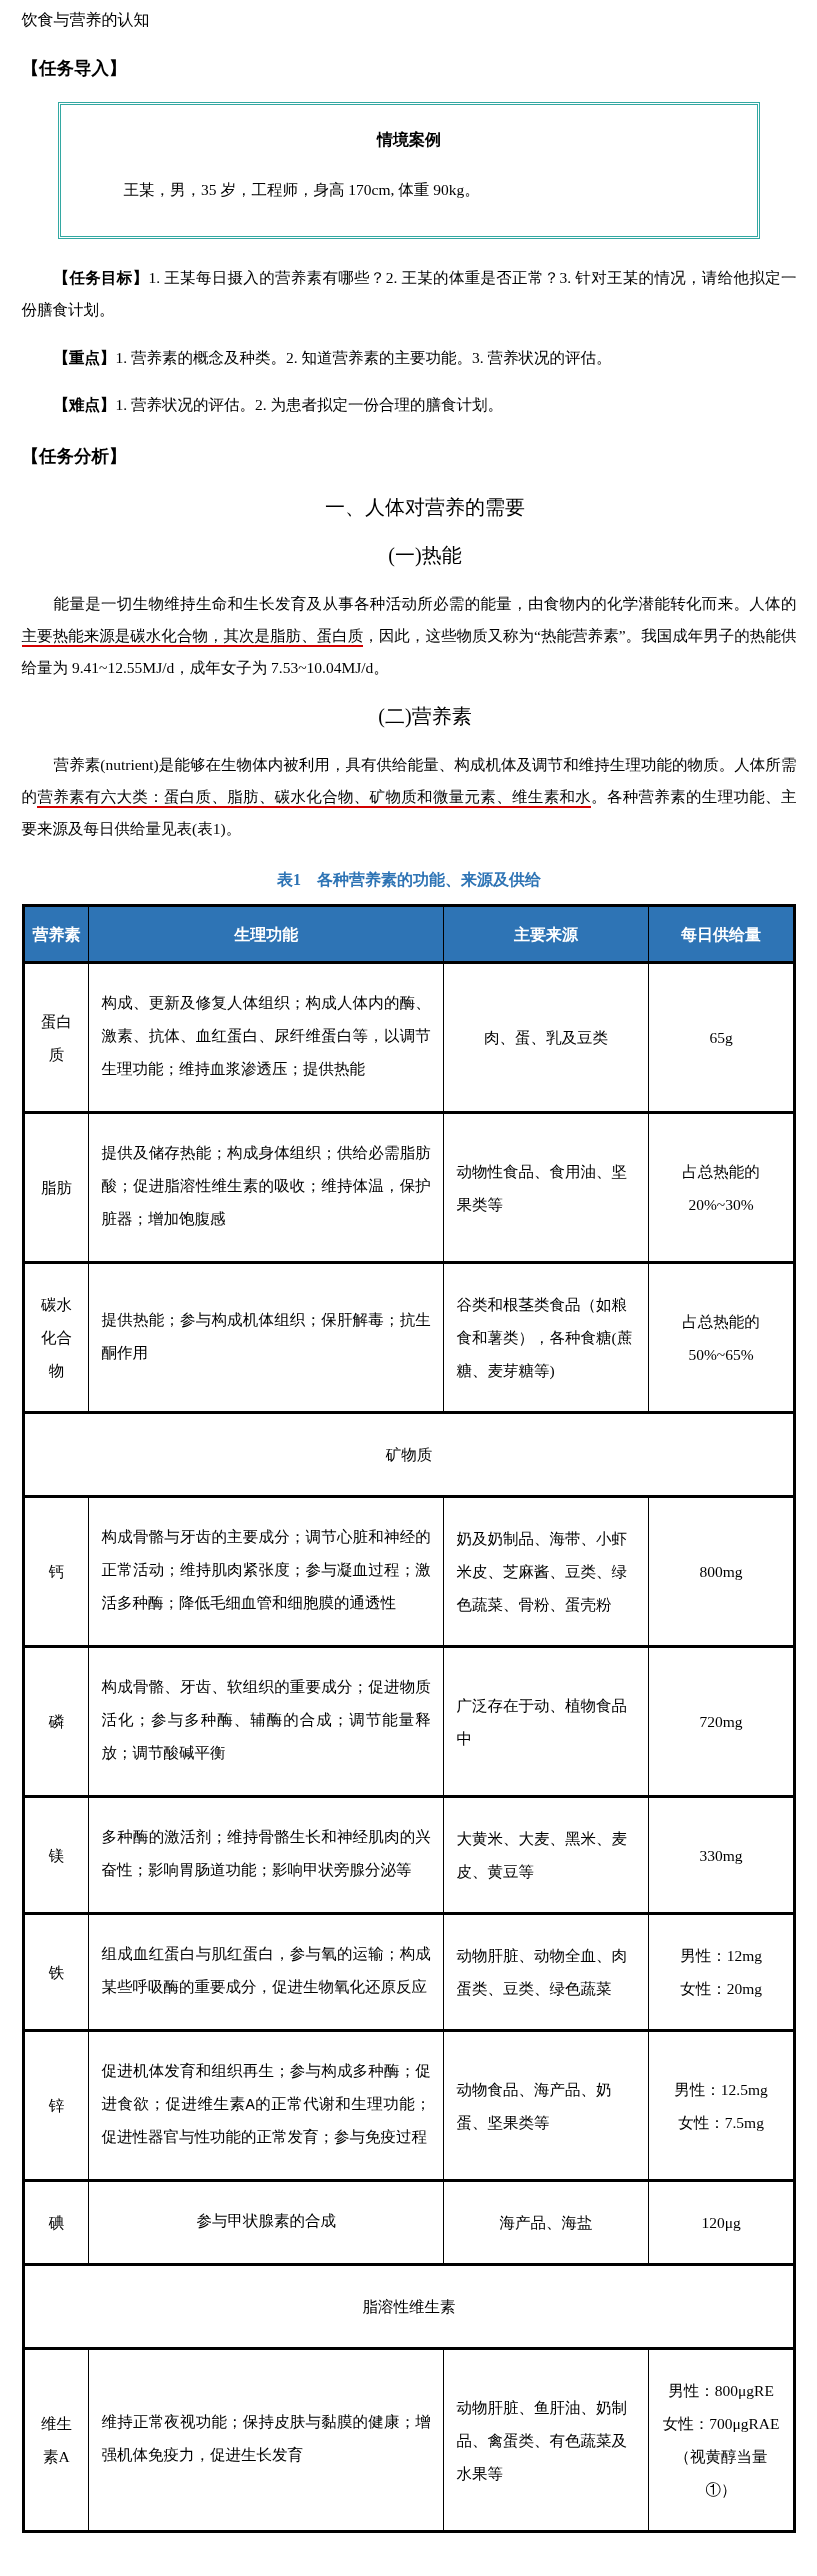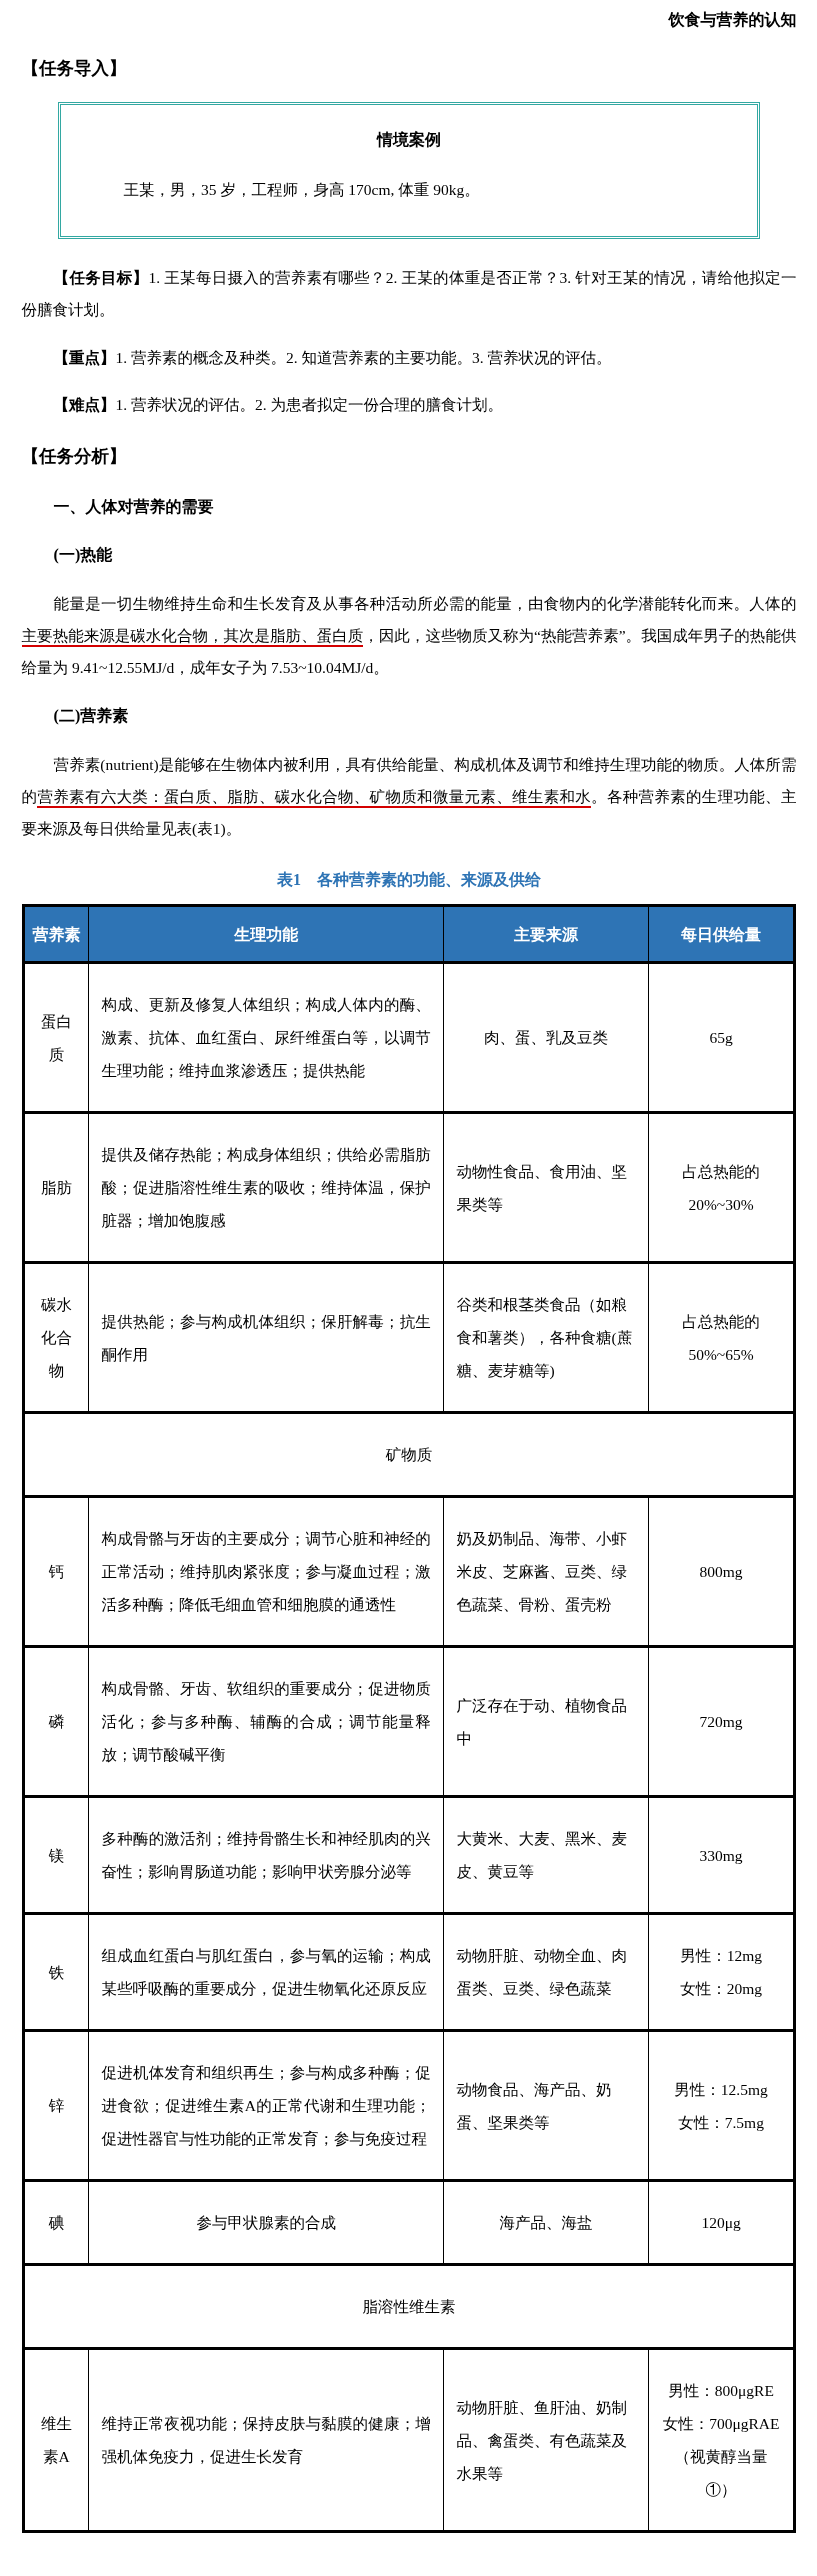--- a/index.html
+++ b/index.html
@@ -11,40 +11,40 @@
   html,body{margin:0;padding:0;background:#ffffff;}
   body{
     width:818px;
     font-family:"Liberation Serif","DejaVu Serif",serif;
     color:#000;
     font-size:15.5px;
     line-height:32px;
   }
   .page{padding:7.2px 21.6px 15.5px;}
   .doc-title{
-    text-align:right;font-weight:700;font-size:16px;
+    text-align:left;font-weight:400;font-size:16px;
     margin:0 0 17.5px 0;line-height:26px;
   }
   .sec-heading{
     font-size:17.5px;font-weight:700;margin:19.6px 0;line-height:30px;
   }
   
   .case-box{
     border:3.1px double var(--teal);
     margin:16.5px 36px 23px 36px;
     padding:18.5px 31px 30px 31px;
   }
   .case-title{text-align:center;font-weight:700;font-size:16px;margin:0 0 18.5px 0;}
   .case-text{text-indent:32px;margin:0;}
   
   .para{margin:15.5px 0;text-align:justify;}
   .para .label{font-weight:700;}
   .indent{text-indent:32px;}
   .num-heading,.sub-heading{
-    font-weight:700;font-size:16px;margin:16.5px 0;text-indent:32px;
+    font-weight:400;font-size:20px;margin:16.5px 0;text-indent:32px;text-align:center;
   }
   .red-underline{
     border-bottom:2.1px double var(--red);
     padding-bottom:1px;
   }
   
   .table-title{
     text-align:center;color:var(--accent-blue);font-weight:700;
     font-size:16px;margin:19.6px 0 8.2px 0;
   }
@@ -55,21 +55,21 @@
   table.nutrition th{
     background:var(--accent-blue);color:#fff;font-weight:700;
     border:1.5px solid #000;border-top:3.1px solid #000;border-bottom:3.1px solid #000;
     padding:12.4px 5.2px;font-size:16px;text-align:center;line-height:29px;
   }
   table.nutrition td{
     border:1.5px solid #000;border-top:3.1px solid #000;border-bottom:3.1px solid #000;
     padding:24px 12.4px;line-height:33px;vertical-align:middle;
   }
   td.col-name{text-align:center;padding-left:4.1px;padding-right:4.1px;}
-  td.col-func{text-align:justify;}
+  td.col-func{text-align:justify;font-family:Liberation Mono, monospace;}
   td.col-func.center{text-align:center;}
   td.col-src{text-align:left;}
   td.col-src.center{text-align:center;}
   td.col-amt{text-align:center;white-space:pre-line;margin-left:26px;}
   td.section-cell{text-align:center;padding:25px 5.2px;}
 </style>
 </head>
 <body>
 
 <div class="page">

